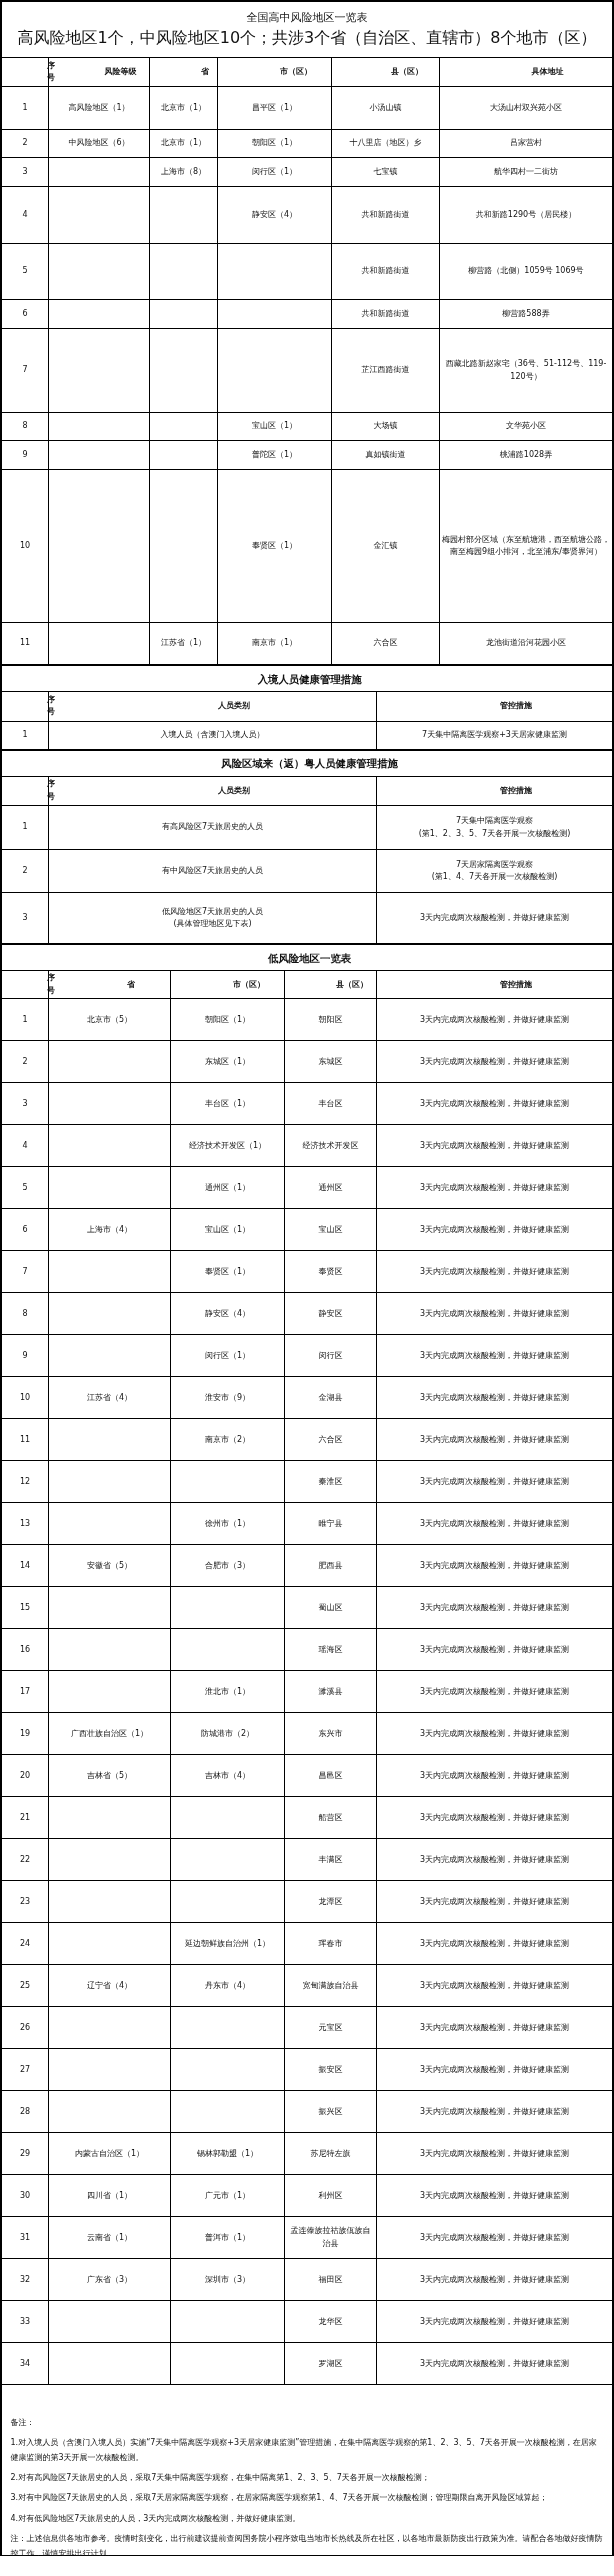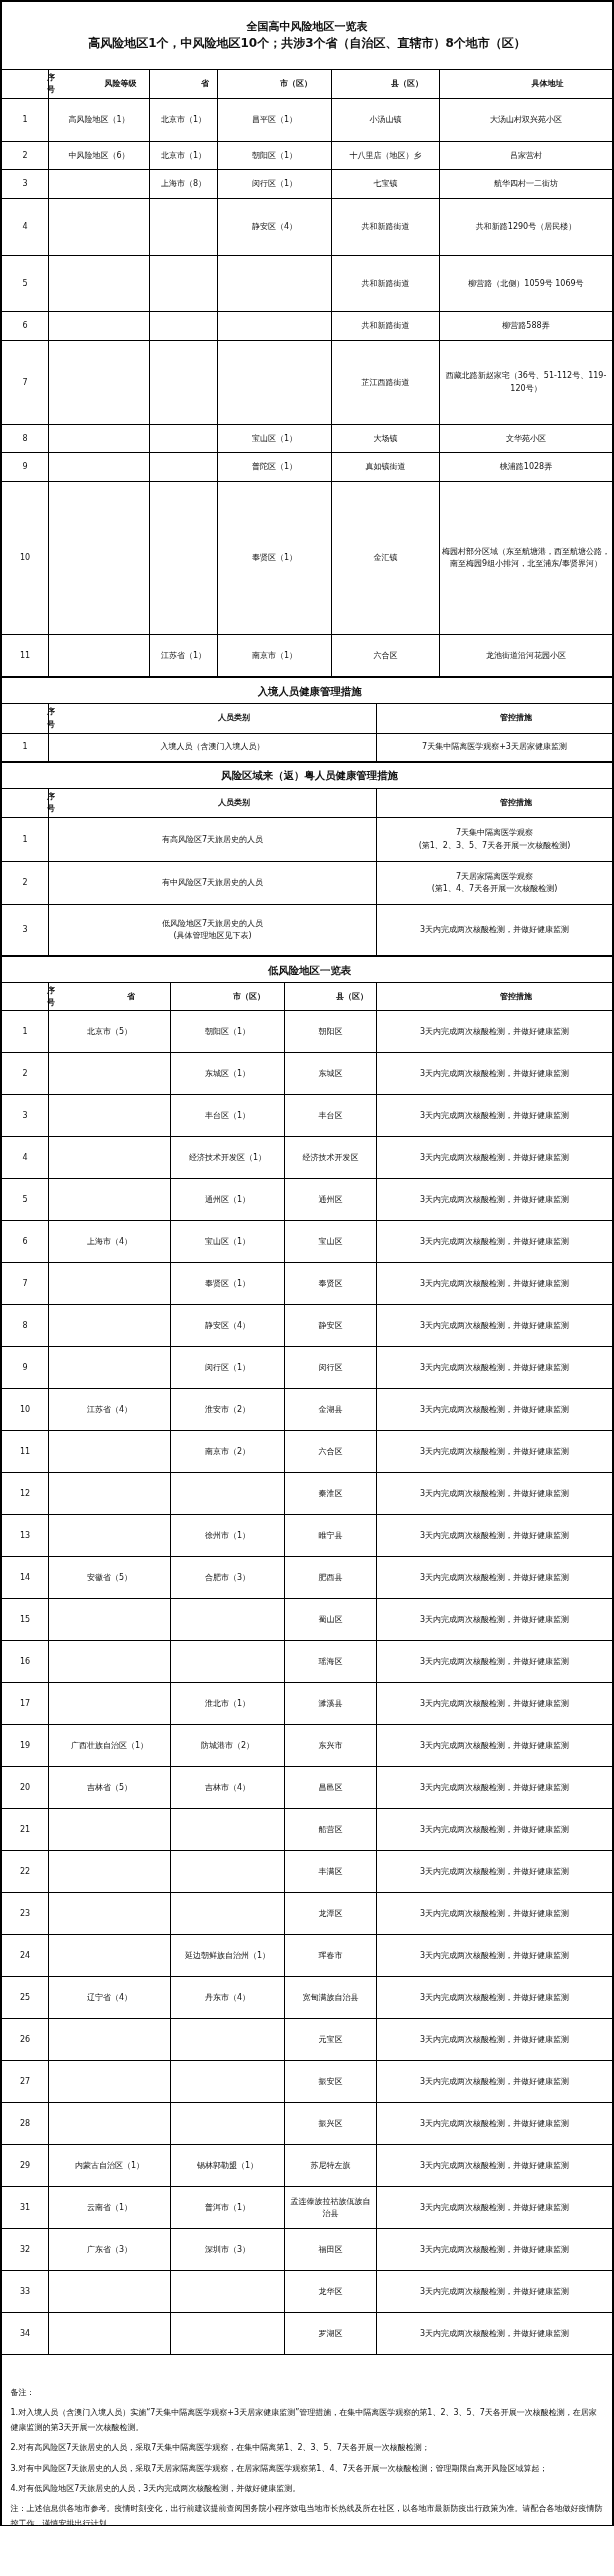--- a/index.html
+++ b/index.html
@@ -1,22 +1,22 @@
 <!DOCTYPE html>
 <html style="font-size:9.8px"><head>
 <meta charset="utf-8">
 <style>
   * { box-sizing: border-box; margin: 0; padding: 0; }
   body { width: 614px; background: #ffffff; font-family: "DejaVu Sans", "Liberation Sans", sans-serif; color: #111; }
   .sheet { width: 614px; border-left: 1.2px solid #000; border-right: 1.2px solid #000; border-top: 1.2px solid #000; }
   table { width: 100%; border-collapse: collapse; table-layout: fixed; }
   td, th { border: 0.9px solid #000; text-align: center; vertical-align: middle; font-size: 8px; font-weight: normal; padding: 1.2px 1.8px; line-height: 1.55; }
   th { font-weight: bold; padding-left: 45px; }
-  .title-cell { font-weight: bold; font-size: 11px; line-height: 1.45; padding: 17px; margin-left: 24px; }
-  .title-cell .sub { display: block; font-size: 12px; }
+  .title-cell { font-weight: normal; font-size: 11px; line-height: 1.45; padding: 8px; margin-left: 24px; }
+  .title-cell .sub { display: block; font-size: 16px; }
   .sec-title { font-weight: bold; font-size: 10.4px; height: 26px; padding-left: 7px; }
   .addr { text-align: center; }
   .addr.center { text-align: center; }
   .notes { border: 0.9px solid #000; border-top: none; padding: 24.6px 2.5px 18.4px 2.5px; font-size: 8px; line-height: 1.8; height: 171px; }
   .notes p { margin: 6px; }
   
   .hm-head { height: 29px; }
   .hm-r1 { height: 43px; } .hm-r2 { height: 28px; } .hm-r3 { height: 29px; }
   .hm-r4 { height: 57px; } .hm-r5 { height: 56px; } .hm-r6 { height: 29px; }
   .hm-r7 { height: 84px; } .hm-r8 { height: 28px; } .hm-r9 { height: 29px; }
@@ -285,21 +285,21 @@
         <tr class="low-row thick-top">
           <td>9</td>
           <td></td>
           <td>闵行区（1）</td>
           <td>闵行区</td>
           <td>3天内完成两次核酸检测，并做好健康监测</td>
         </tr>
         <tr class="low-row">
           <td>10</td>
           <td>江苏省（4）</td>
-          <td>淮安市（2）</td>
+          <td>淮安市（9）</td>
           <td>金湖县</td>
           <td>3天内完成两次核酸检测，并做好健康监测</td>
         </tr>
         <tr class="low-row thick-top">
           <td>11</td>
           <td></td>
           <td>南京市（2）</td>
           <td>六合区</td>
           <td>3天内完成两次核酸检测，并做好健康监测</td>
         </tr>
@@ -413,20 +413,27 @@
           <td></td>
           <td></td>
           <td>振兴区</td>
           <td>3天内完成两次核酸检测，并做好健康监测</td>
         </tr>
         <tr class="low-row thick-top">
           <td>29</td>
           <td>内蒙古自治区（1）</td>
           <td>锡林郭勒盟（1）</td>
           <td>苏尼特左旗</td>
+          <td>3天内完成两次核酸检测，并做好健康监测</td>
+        </tr>
+        <tr class="low-row">
+          <td>30</td>
+          <td>四川省（1）</td>
+          <td>广元市（1）</td>
+          <td>利州区</td>
           <td>3天内完成两次核酸检测，并做好健康监测</td>
         </tr>
         <tr class="low-row thick-top">
           <td>31</td>
           <td>云南省（1）</td>
           <td>普洱市（1）</td>
           <td>孟连傣族拉祜族佤族自治县</td>
           <td>3天内完成两次核酸检测，并做好健康监测</td>
         </tr>
         <tr class="low-row">

